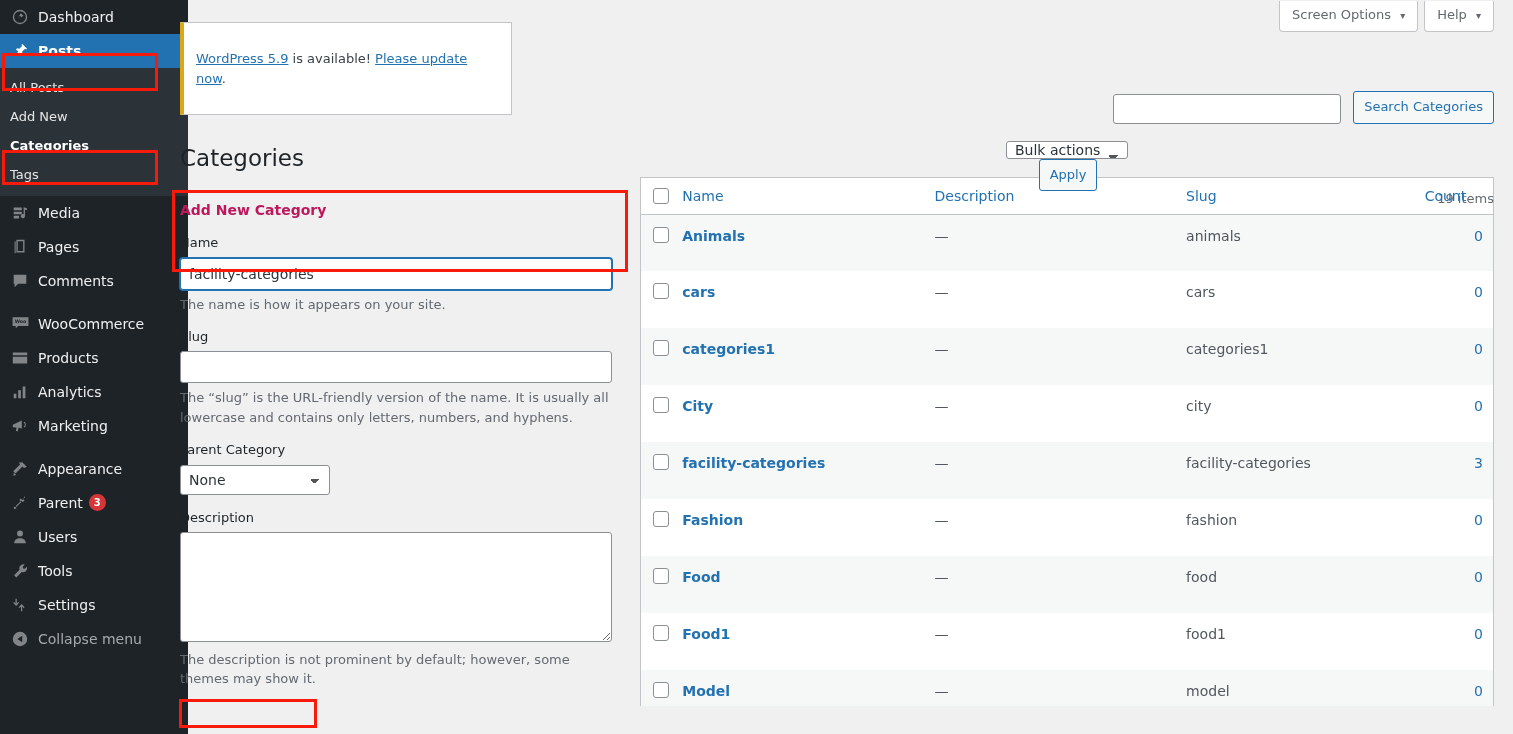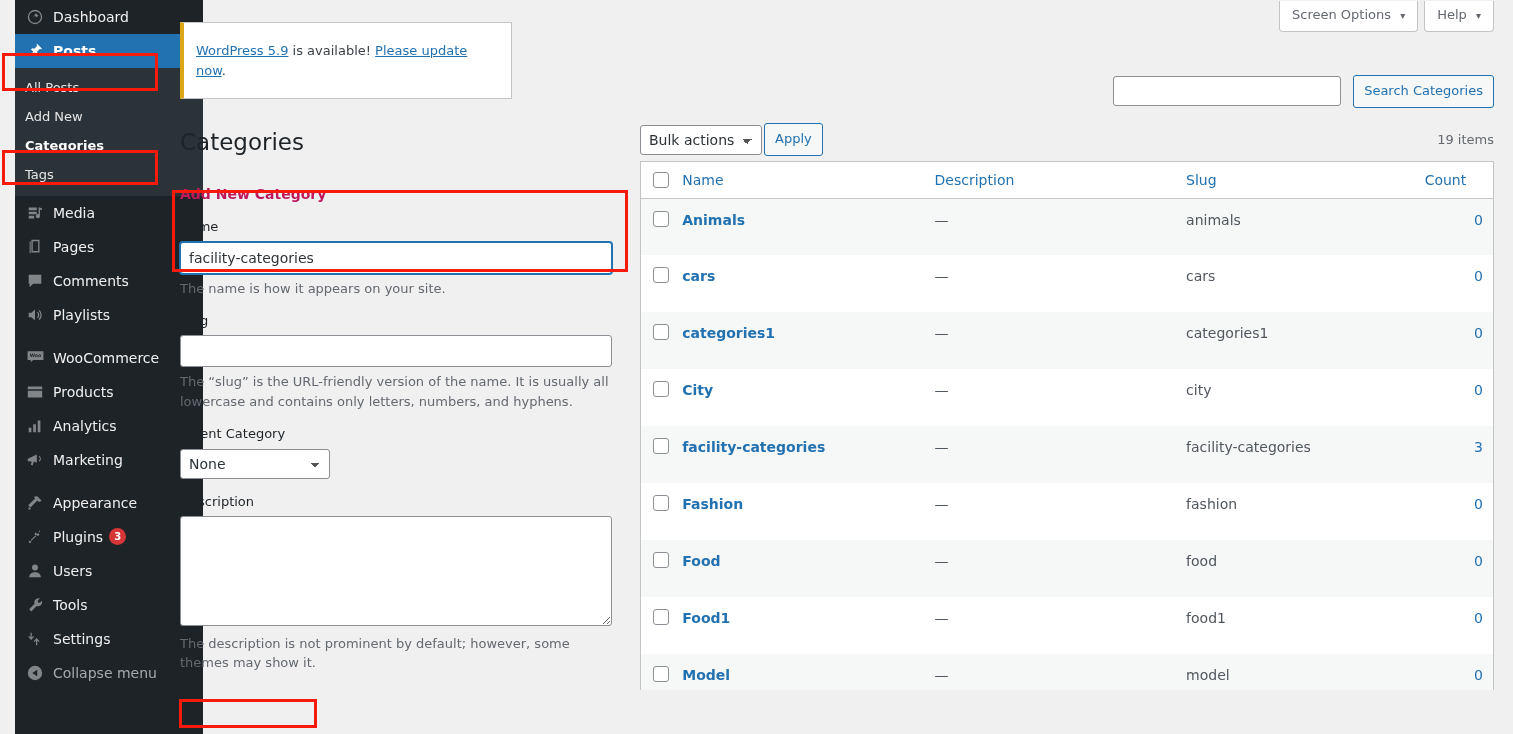--- a/index.html
+++ b/index.html
@@ -8,21 +8,21 @@
   body {
     width:1513px; height:734px;
     background:#f0f0f1;
     font-family:"DejaVu Sans","Liberation Sans",sans-serif;
     font-size:13px; color:#3c434a;
     overflow:hidden; position:relative;
   }
 
   
   #adminmenuwrap{
-    position:absolute; left:15px; top:0; width:188px; height:734px;
+    position:absolute; left:0; top:0; width:188px; height:734px;
     background:#1d2327; color:#f0f0f1;
   }
   .menu-top{
     position:relative; display:flex; align-items:center;
     height:34px; padding:0 0 0 10px; cursor:pointer;
     font-size:14px; color:#f0f0f1; line-height:1;
   }
   .menu-top .mico{
     width:20px; height:20px; margin-right:8px;
     display:flex; align-items:center; justify-content:center;
@@ -68,21 +68,21 @@
   .sm-btn .caret{ font-size:10px; margin-left:5px; }
 
   
   #wpbody{
     position:absolute; left:160px; top:0; right:0; bottom:0;
     padding:0 19px 0 20px; overflow:hidden;
   }
   .notice{
     background:#fff; border:1px solid #c3c4c7;
     border-left:4px solid #dba617;
-    margin:22px 0 0 0; padding:6px 12px;
+    margin:22px 0 0 0; padding:14px 12px;
     width:332px; font-size:13px; line-height:1.5;
   }
   .notice p{ margin:12px 0; }
   .notice a{ color:#2271b1; text-decoration:underline; }
   h1.wp-heading{
     font-size:23px; font-weight:400; color:#1d2327;
     margin:20px 0 0 0; padding:9px 0 4px 0; line-height:1.3;
   }
 
   .col-wrap{ display:flex; align-items:flex-start; margin-top:23px; }
@@ -124,34 +124,34 @@
   }
   p.description{
     font-size:13px; color:#646970; margin:5px 0 0 0;
     line-height:1.5; max-width:430px;
   }
 
   
   #col-right{ flex:1; min-width:0; }
   .search-box{
     display:flex; justify-content:flex-end; gap:12px;
-    margin:-110px 0 0 0; align-items:center;
+    margin:-110px 0 0 0; align-items:flex-end;
   }
   .search-box input{
     width:228px; height:30px; padding:0 8px;
     border:1px solid #8c8f94; border-radius:3px; background:#fff;
     font-size:14px; font-family:inherit;
   }
   .btn-secondary{
     background:#f6f7f7; border:1px solid #2271b1; border-radius:3px;
     color:#2271b1; font-size:13px; padding:5px 10px;
     cursor:pointer; line-height:1.6; white-space:nowrap; font-family:inherit;
   }
   .tablenav{
-    display:flex; align-items:center; margin:17px 0 6px 0; height:30px;
+    display:flex; align-items:center; margin:17px 0 6px 0; height:30px;flex-direction:column;
   }
   .bulk-select{
     height:30px; width:auto; padding:0 26px 0 8px;
     border:1px solid #8c8f94; border-radius:3px; background:#fff;
     font-size:14px; color:#2c3338; font-family:inherit; appearance:none;
     background-image:linear-gradient(45deg,transparent 50%,#555 50%),linear-gradient(135deg,#555 50%,transparent 50%);
     background-position:calc(100% - 14px) 13px,calc(100% - 9px) 13px;
     background-size:5px 5px,5px 5px; background-repeat:no-repeat;
   }
   .tablenav .apply{ margin-left:2px; }
@@ -246,28 +246,20 @@
 
   <div class="menu-top">
     <span class="mico">
       <svg width="18" height="18" viewBox="0 0 20 20">
           <path d="M3 3h14v10H8l-4 4v-4H3V3z"></path>
         </svg>
     </span>
     <span>Comments</span>
   </div>
 
-  <div class="menu-top">
-    <span class="mico">
-      <svg width="18" height="18" viewBox="0 0 20 20">
-          <path d="M3 7.5h3l4-3.5v12l-4-3.5H3v-5zm10.2-1.2a5 5 0 010 7.4l-1-1a3.6 3.6 0 000-5.4l1-1zm1.8-1.9a7.6 7.6 0 010 11.2l-1-1a6.2 6.2 0 000-9.2l1-1z"></path>
-        </svg>
-    </span>
-    <span>Playlists</span>
-  </div>
 
   <div class="menu-sep"></div>
 
   <div class="menu-top">
     <span class="mico">
       <svg width="19" height="19" viewBox="0 0 24 24">
           <path d="M2 4h20v11H9l-3 3v-3H2V4z" fill="#a7aaad"></path>
           <text x="12" y="11.6" font-size="6" text-anchor="middle" fill="#1d2327" font-family="DejaVu Sans, sans-serif" font-weight="bold">Woo</text>
         </svg>
     </span>
@@ -311,21 +303,21 @@
     </span>
     <span>Appearance</span>
   </div>
 
   <div class="menu-top">
     <span class="mico">
       <svg width="18" height="18" viewBox="0 0 20 20">
           <path d="M14.5 2.5l1.2 1.2-2.2 2.2 1.6 1.6L12.9 9l-1.6-1.6-6 6 .6 2.6-2.4.6-.6-2.4 2.6.6 6-6L9.3 6.6l1.5-1.5 1.6 1.6 2.1-2.2z"></path>
         </svg>
     </span>
-    <span>Plugins</span>
+    <span>Parent</span>
     <span class="badge-count">3</span>
   </div>
 
   <div class="menu-top">
     <span class="mico">
       <svg width="18" height="18" viewBox="0 0 20 20">
           <circle cx="10" cy="6.2" r="3.3"></circle>
           <path d="M3.5 17c0-3.6 2.9-5.6 6.5-5.6s6.5 2 6.5 5.6H3.5z"></path>
         </svg>
     </span>

